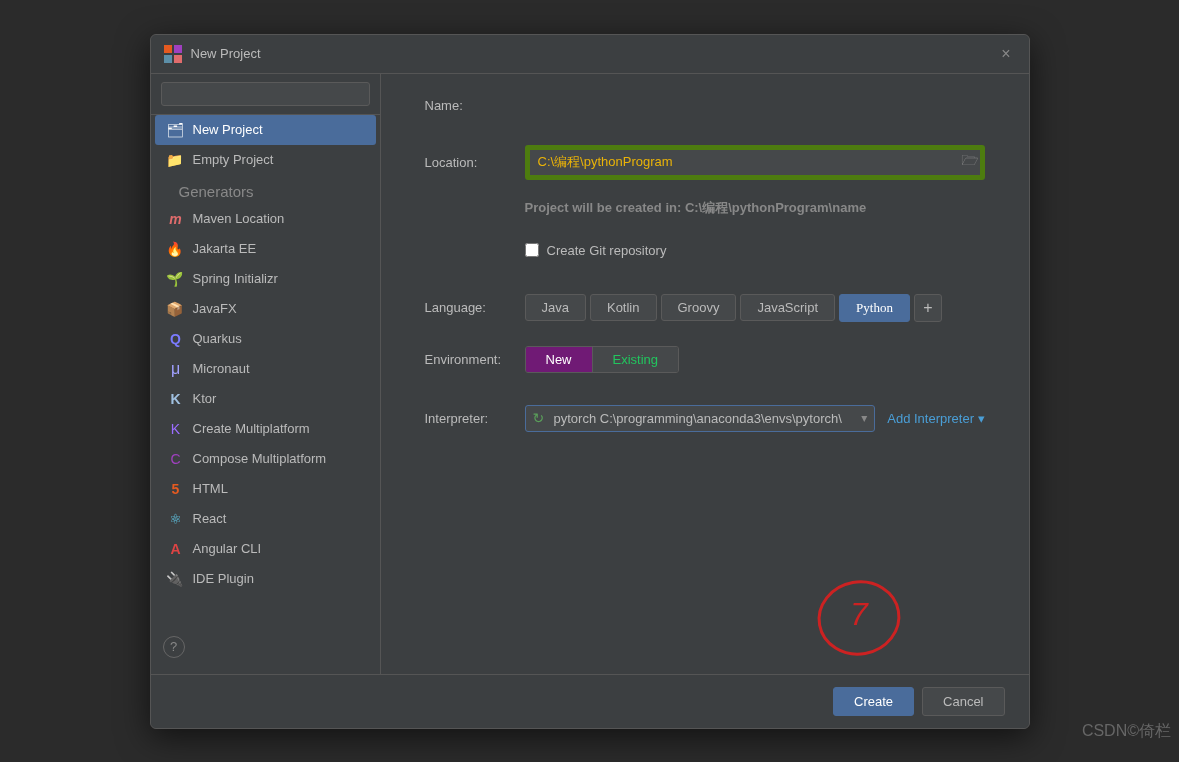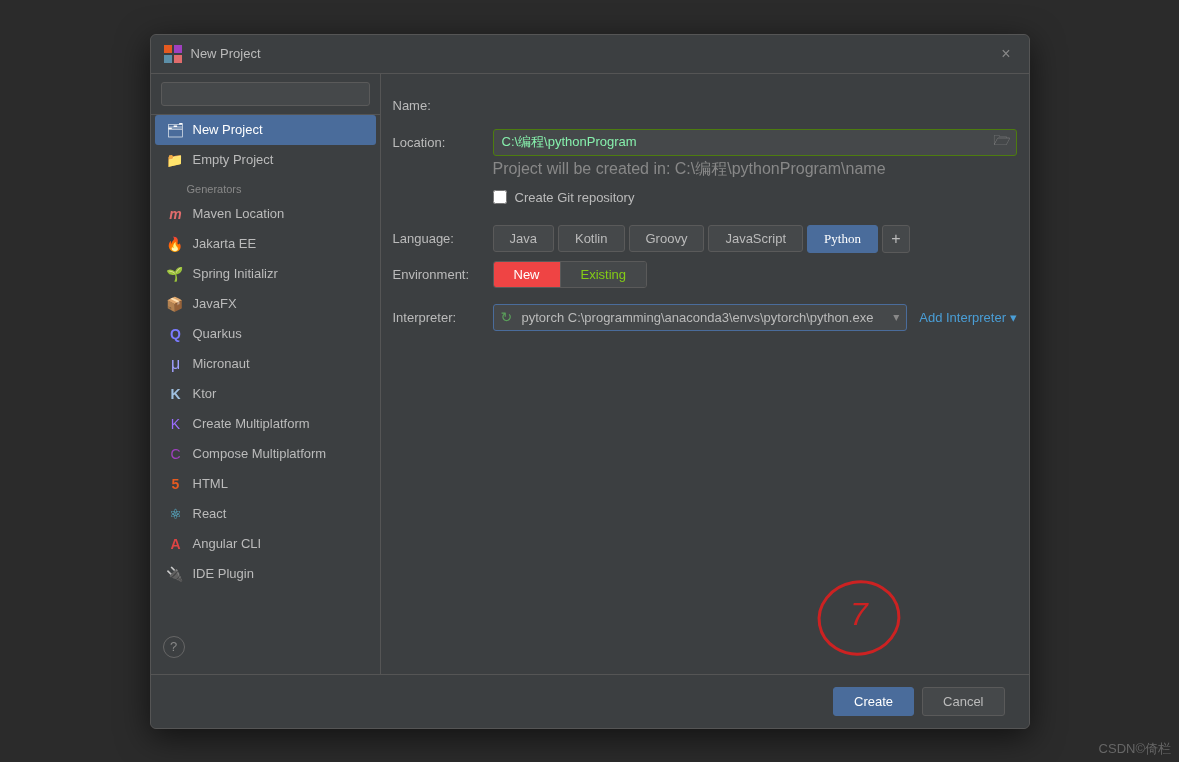--- a/index.html
+++ b/index.html
@@ -99,49 +99,48 @@
       width: 18px;
       height: 18px;
       display: flex;
       align-items: center;
       justify-content: center;
       font-size: 14px;
       flex-shrink: 0;
     }
     .sidebar-section-label {
       padding: 8px 28px 4px;
-      font-size: 11px;
+      font-size: 15px;
       color: #888;
       text-transform: none;
-      margin-left: 8px;
     }
     .sidebar-bottom {
       margin-top: auto;
       padding: 8px 12px;
     }
     .help-btn {
       width: 22px;
       height: 22px;
       border-radius: 50%;
       border: 1px solid #666;
       background: none;
       color: #888;
       font-size: 13px;
       cursor: pointer;
       display: flex;
       align-items: center;
       justify-content: center;
     }
     .main-content {
       flex: 1;
-      padding: 24px 12px;
+      padding: 24px 44px;
       background: #3c3f41;
       display: flex;
       flex-direction: column;
-      gap: 0;
+      gap: 16px;
     }
     .form-row {
       display: flex;
       align-items: center;
       margin-bottom: 16px;
     }
     .form-label {
       width: 100px;
       color: #bbb;
       font-size: 13px;
@@ -168,42 +167,43 @@
     }
     .location-input-wrap {
       flex: 1;
       display: flex;
       align-items: center;
       position: relative;
     }
     .location-input {
       width: 100%;
       background: #45484a;
-      border: 1px solid #4d7c0f;
-      color: #86efac;
+      border: 5px solid #4d7c0f;
+      color: #eab308;
       padding: 5px 30px 5px 8px;
       font-size: 13px;
       border-radius: 3px;
       outline: none;
     }
     .folder-btn {
       position: absolute;
       right: 4px;
       background: none;
       border: none;
       color: #888;
       cursor: pointer;
       font-size: 14px;
       padding: 2px;
     }
     .hint-text {
       color: #888;
-      font-size: 16px;
+      font-size: 13px;
       margin-bottom: 10px;
       margin-left: 100px;
+      font-weight: bold;
     }
     .git-row {
       display: flex;
       align-items: center;
       margin-bottom: 20px;
       margin-left: 100px;
       gap: 8px;
     }
     .checkbox {
       width: 14px;
@@ -259,27 +259,27 @@
     }
     .env-buttons {
       display: flex;
       border: 1px solid #5a5a5a;
       border-radius: 3px;
       overflow: hidden;
     }
     .env-btn {
       background: #45484a;
       border: none;
-      color: #84cc16;
+      color: #22c55e;
       padding: 5px 20px;
       font-size: 13px;
       cursor: pointer;
     }
     .env-btn.active {
-      background: #ef4444;
+      background: #701a75;
       color: #fff;
     }
     .env-btn:not(:last-child) {
       border-right: 1px solid #5a5a5a;
     }
     .interpreter-row {
       display: flex;
       align-items: center;
       margin-bottom: 16px;
     }
@@ -366,23 +366,23 @@
     .icon-kotlin-multi { color: #9b6dff; }
     .icon-compose { color: #a040c0; }
     .icon-html { color: #e55a20; }
     .icon-react { color: #60c8e8; }
     .icon-express { color: #888; }
     .icon-angular { color: #dd4444; }
     .icon-ide { color: #888; }
 
     .watermark {
       position: fixed;
-      bottom: 4px;
+      bottom: 20px;
       right: 8px;
-      font-size: 13px;
+      font-size: 16px;
       color: #666;
       pointer-events: none;
     }
   </style>
 </head>
 <body>
 
 <div class="dialog">
 
   <div class="title-bar">

